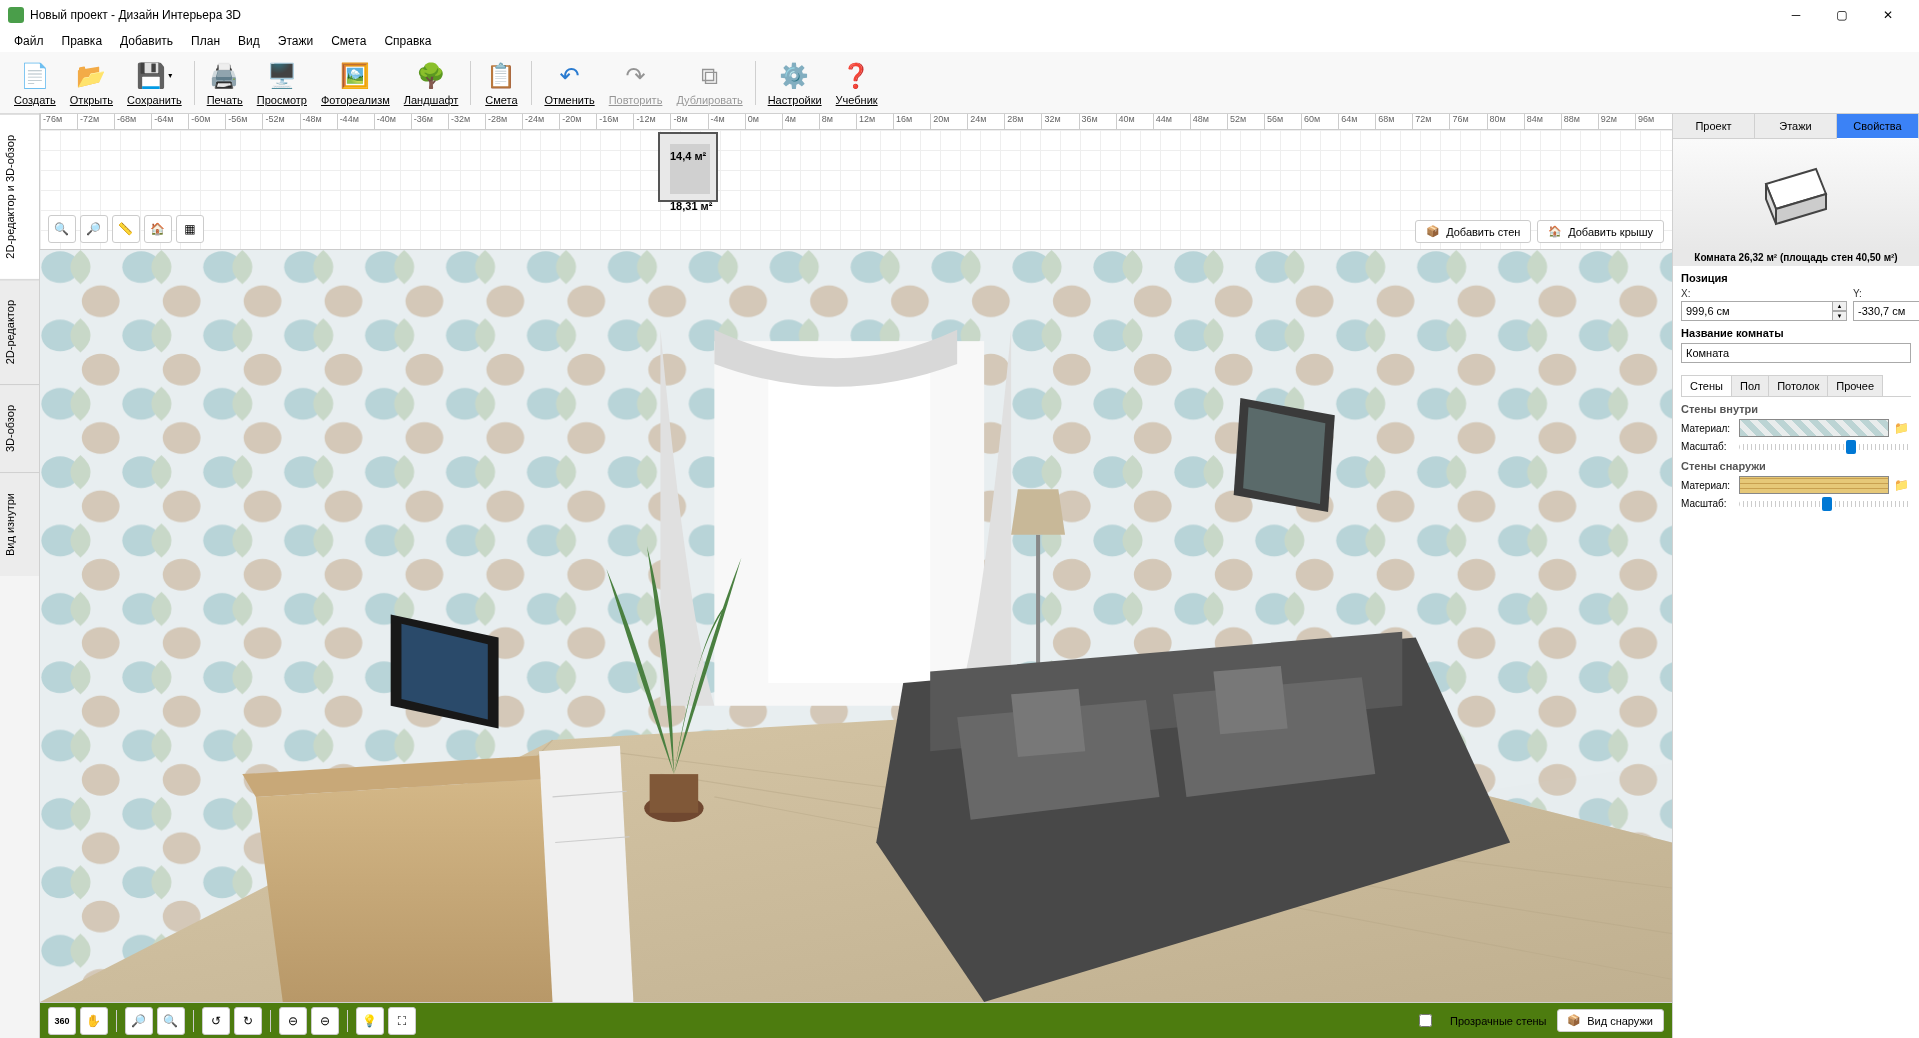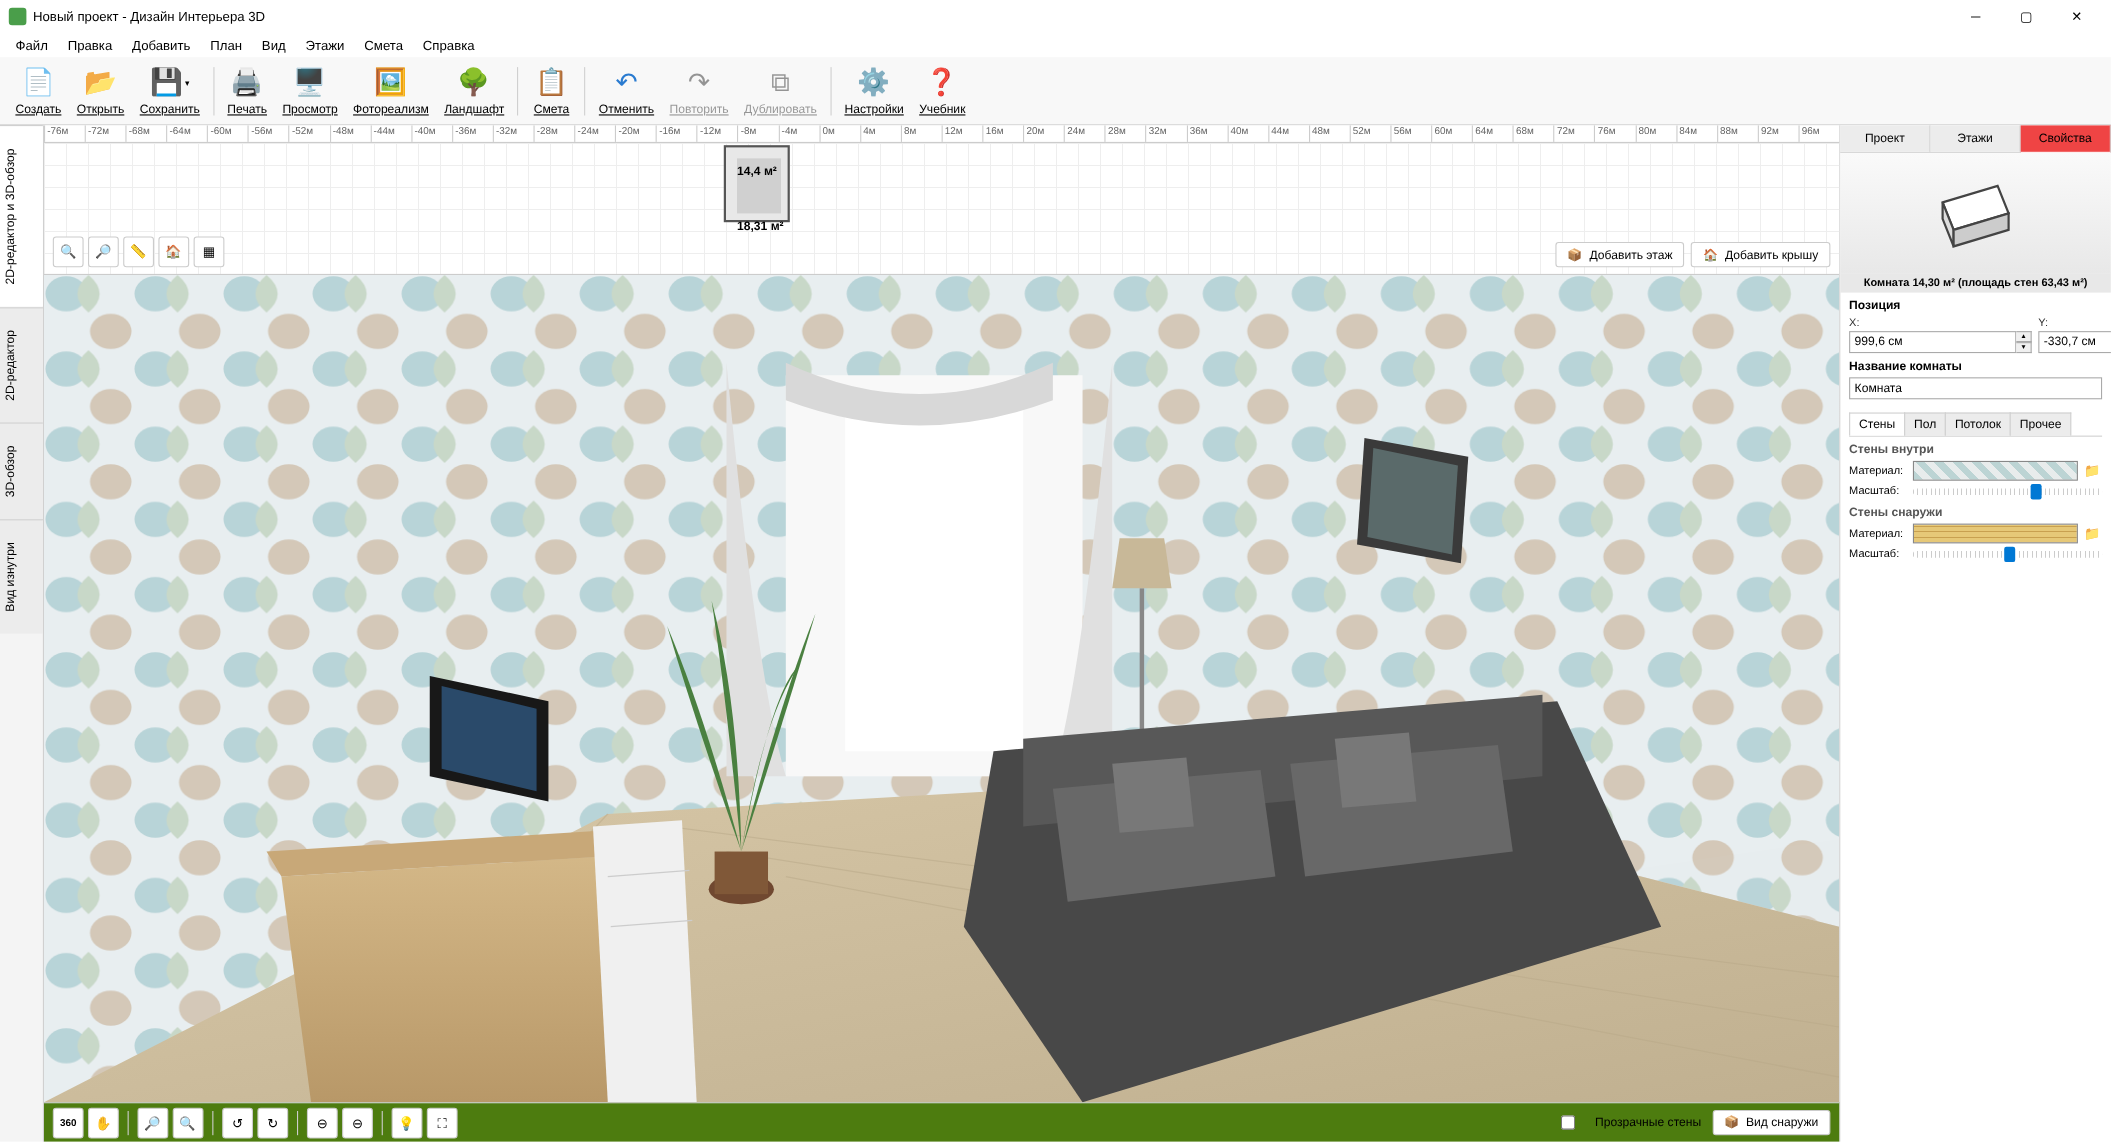--- a/index.html
+++ b/index.html
@@ -62,21 +62,21 @@
 .bottom-bar .bb-btn { width: 28px; height: 28px; border: 1px solid #ccc; background: #fff; display: flex; align-items: center; justify-content: center; cursor: pointer; border-radius: 3px; }
 .bottom-bar .bb-sep { width: 1px; height: 22px; background: #ccc; margin: 0 4px; }
 .bottom-bar .bb-right { margin-left: auto; display: flex; align-items: center; gap: 10px; }
 .bottom-bar .bb-check { display: flex; align-items: center; gap: 18px; font-size: 11px; }
 .bottom-bar .bb-view { border: 1px solid #ccc; background: #fff; padding: 4px 10px; display: flex; align-items: center; gap: 6px; cursor: pointer; border-radius: 3px; font-size: 11px; }
 
 
 .right-panel { width: 247px; border-left: 1px solid #d0d0d0; background: #fff; display: flex; flex-direction: column; }
 .rp-tabs { display: flex; border-bottom: 1px solid #d0d0d0; }
 .rp-tabs .rp-tab { flex: 1; text-align: center; padding: 6px 4px; font-size: 11px; cursor: pointer; background: #ececec; border-right: 1px solid #d0d0d0; }
-.rp-tabs .rp-tab.active { background: #ef4444; border-bottom: 1px solid #fff; margin-bottom: -1px; }
+.rp-tabs .rp-tab.active { background: #3b82f6; border-bottom: 1px solid #fff; margin-bottom: -1px; }
 .rp-preview { height: 110px; display: flex; align-items: center; justify-content: center; background: linear-gradient(180deg,#fafafa,#e8e8e8); }
 .rp-info { background: #e8e8e8; padding: 3px 6px; font-size: 10px; text-align: center; font-weight: bold; }
 .rp-section { padding: 6px 8px; }
 .rp-section-title { font-size: 11px; font-weight: bold; margin-bottom: 4px; }
 .rp-row { display: flex; gap: 6px; margin-bottom: 6px; }
 .rp-col { flex: 1; }
 .rp-label { font-size: 10px; color: #333; margin-bottom: 2px; display: block; }
 .rp-input { width: 100%; border: 1px solid #aaa; padding: 2px 4px; font-size: 11px; height: 20px; }
 .rp-spinner { display: flex; }
 .rp-spinner input { flex: 1; border: 1px solid #aaa; padding: 2px 4px; font-size: 11px; height: 20px; }
@@ -254,21 +254,21 @@
         <div class="pt-btn">
             <span>🏠</span>
           </div>
         <div class="pt-btn">
             <span>▦</span>
           </div>
       </div>
       <div class="plan-right-btns">
         <div class="pr-btn">
             <span>📦</span>
-            <span>Добавить этаж</span>
+            <span>Добавить стен</span>
           </div>
         <div class="pr-btn">
             <span>🏠</span>
             <span>Добавить крышу</span>
           </div>
       </div>
     </div>
 
     <div class="viewport">
       <svg viewBox="0 0 1210 660" preserveAspectRatio="none">
@@ -400,21 +400,21 @@
       <div class="rp-tab">Этажи</div>
       <div class="rp-tab active">Свойства</div>
     </div>
     <div class="rp-preview">
       <svg width="100" height="80" viewBox="0 0 100 80">
         <polygon points="20,30 70,15 80,40 30,55" fill="#fff" stroke="#444" stroke-width="2"></polygon>
         <polygon points="20,30 30,55 30,70 20,45" fill="#ddd" stroke="#444" stroke-width="2"></polygon>
         <polygon points="30,55 80,40 80,55 30,70" fill="#ccc" stroke="#444" stroke-width="2"></polygon>
       </svg>
     </div>
-    <div class="rp-info">Комната 14,30 м²  (площадь стен 63,43 м²)</div>
+    <div class="rp-info">Комната 26,32 м²  (площадь стен 40,50 м²)</div>
 
     <div class="rp-section">
       <div class="rp-section-title">Позиция</div>
       <div class="rp-row">
         <div class="rp-col">
           <span class="rp-label">X:</span>
           <div class="rp-spinner">
             <input value="999,6 см" style="">
             <div class="sp-btns">
                 <div>▲</div>

